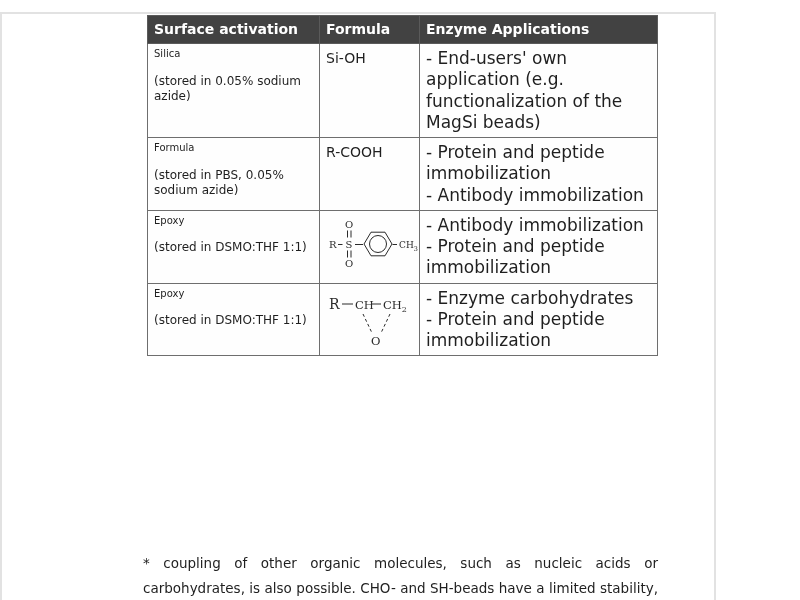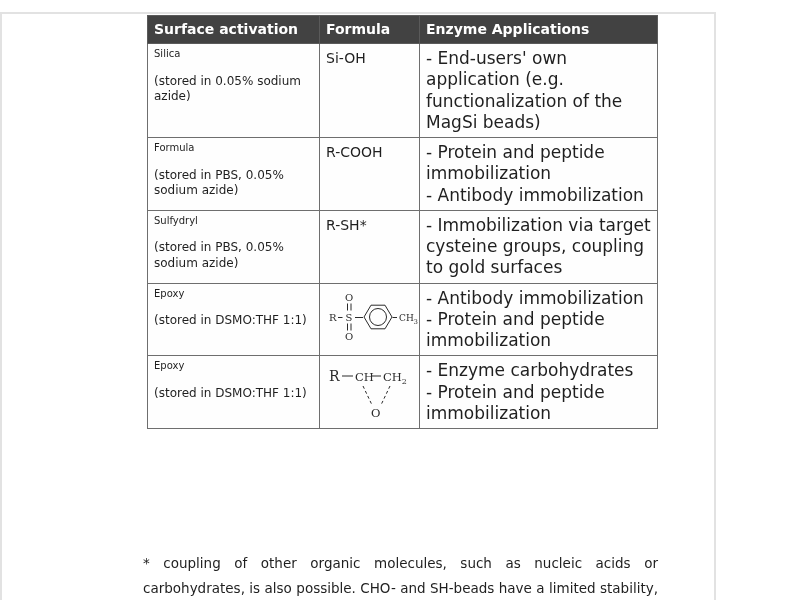--- a/index.html
+++ b/index.html
@@ -109,36 +109,20 @@
       </td>
       <td>
         <div>
                 <div class="app-line">- Protein and peptide immobilization</div>
                 <div class="app-line">- Antibody immobilization</div>
               </div>
       </td>
     </tr>
           <tr>
       <td>
-        <span class="row-name">Sulfydryl</span>
-        <span class="storage">(stored in PBS, 0.05% sodium azide)</span>
-      </td>
-      <td>
-        <span class="formula">R-SH*</span>
-        
-        
-      </td>
-      <td>
-        <div>
-                <div class="app-line">- Immobilization via target cysteine groups, coupling to gold surfaces</div>
-              </div>
-      </td>
-    </tr>
-          <tr>
-      <td>
         <span class="row-name">Epoxy</span>
         <span class="storage">(stored in DSMO:THF 1:1)</span>
       </td>
       <td>
 
         <svg class="struct" width="95" height="52" viewBox="0 0 95 52">
           <text x="3" y="31" font-size="10">R</text>
           <line x1="12" y1="27.5" x2="16.5" y2="27.5"></line>
           <text x="19.5" y="31" font-size="10">S</text>
           <text x="19" y="11" font-size="10">O</text>

